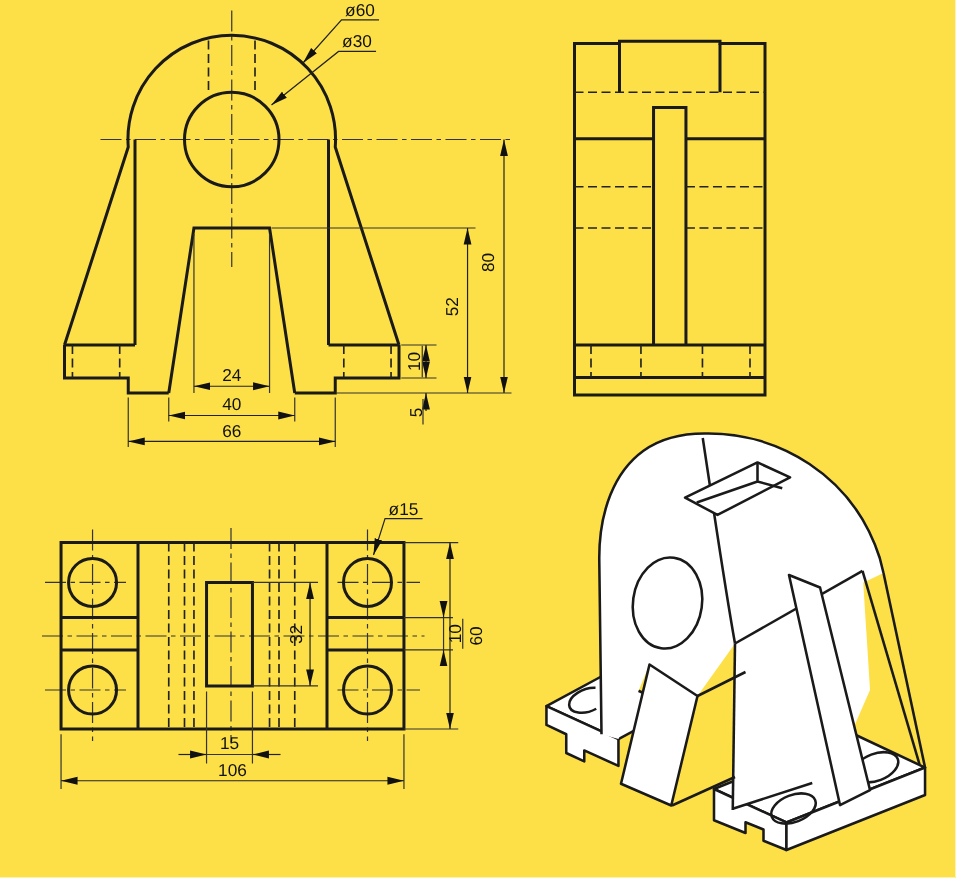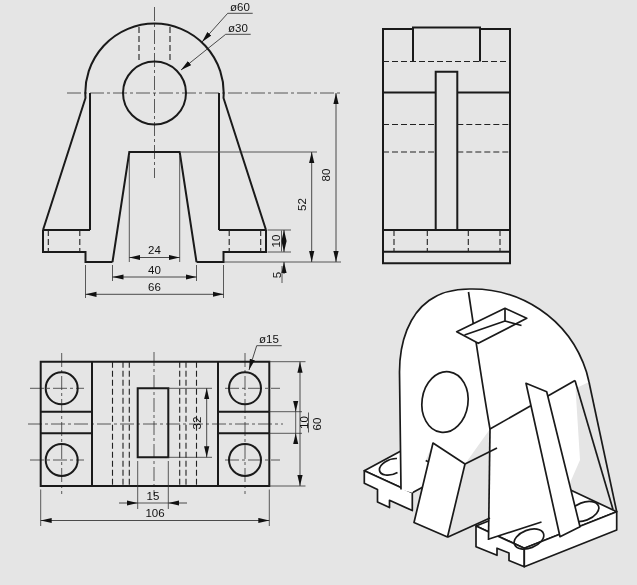--- a/index.html
+++ b/index.html
@@ -1,16 +1,16 @@
 <!DOCTYPE html>
 <html><head>
 <meta charset="utf-8">
 <style>
   html,body{margin:0;padding:0;background:#fff;}
-  #stage{position:relative;width:637px;height:585px;background:#e5e5e5;overflow:hidden;
+  #stage{position:relative;width:637px;height:585px;background:#fde047;overflow:hidden;
          font-family:"Liberation Sans", sans-serif;text-decoration:underline;}
   svg{position:absolute;left:0;top:0;}
   .o2   {stroke:#1a1a1a;stroke-width:2;fill:none;stroke-linejoin:miter;stroke-linecap:butt;}
   .o16  {stroke:#1a1a1a;stroke-width:1.7;fill:none;stroke-linejoin:round;}
   .fw   {stroke:#1a1a1a;stroke-width:1.7;fill:#ffffff;stroke-linejoin:round;}
   .fwn  {stroke:none;fill:#ffffff;}
   .th   {stroke:#333333;stroke-width:0.8;fill:none;}
   .hid  {stroke:#222222;stroke-width:1.1;fill:none;stroke-dasharray:6 3;}
   .cl   {stroke:#333333;stroke-width:0.8;fill:none;stroke-dasharray:14 3 3 3;}
   .dim  {stroke:#222222;stroke-width:0.8;fill:none;marker-start:url(#ar);marker-end:url(#ar);}

